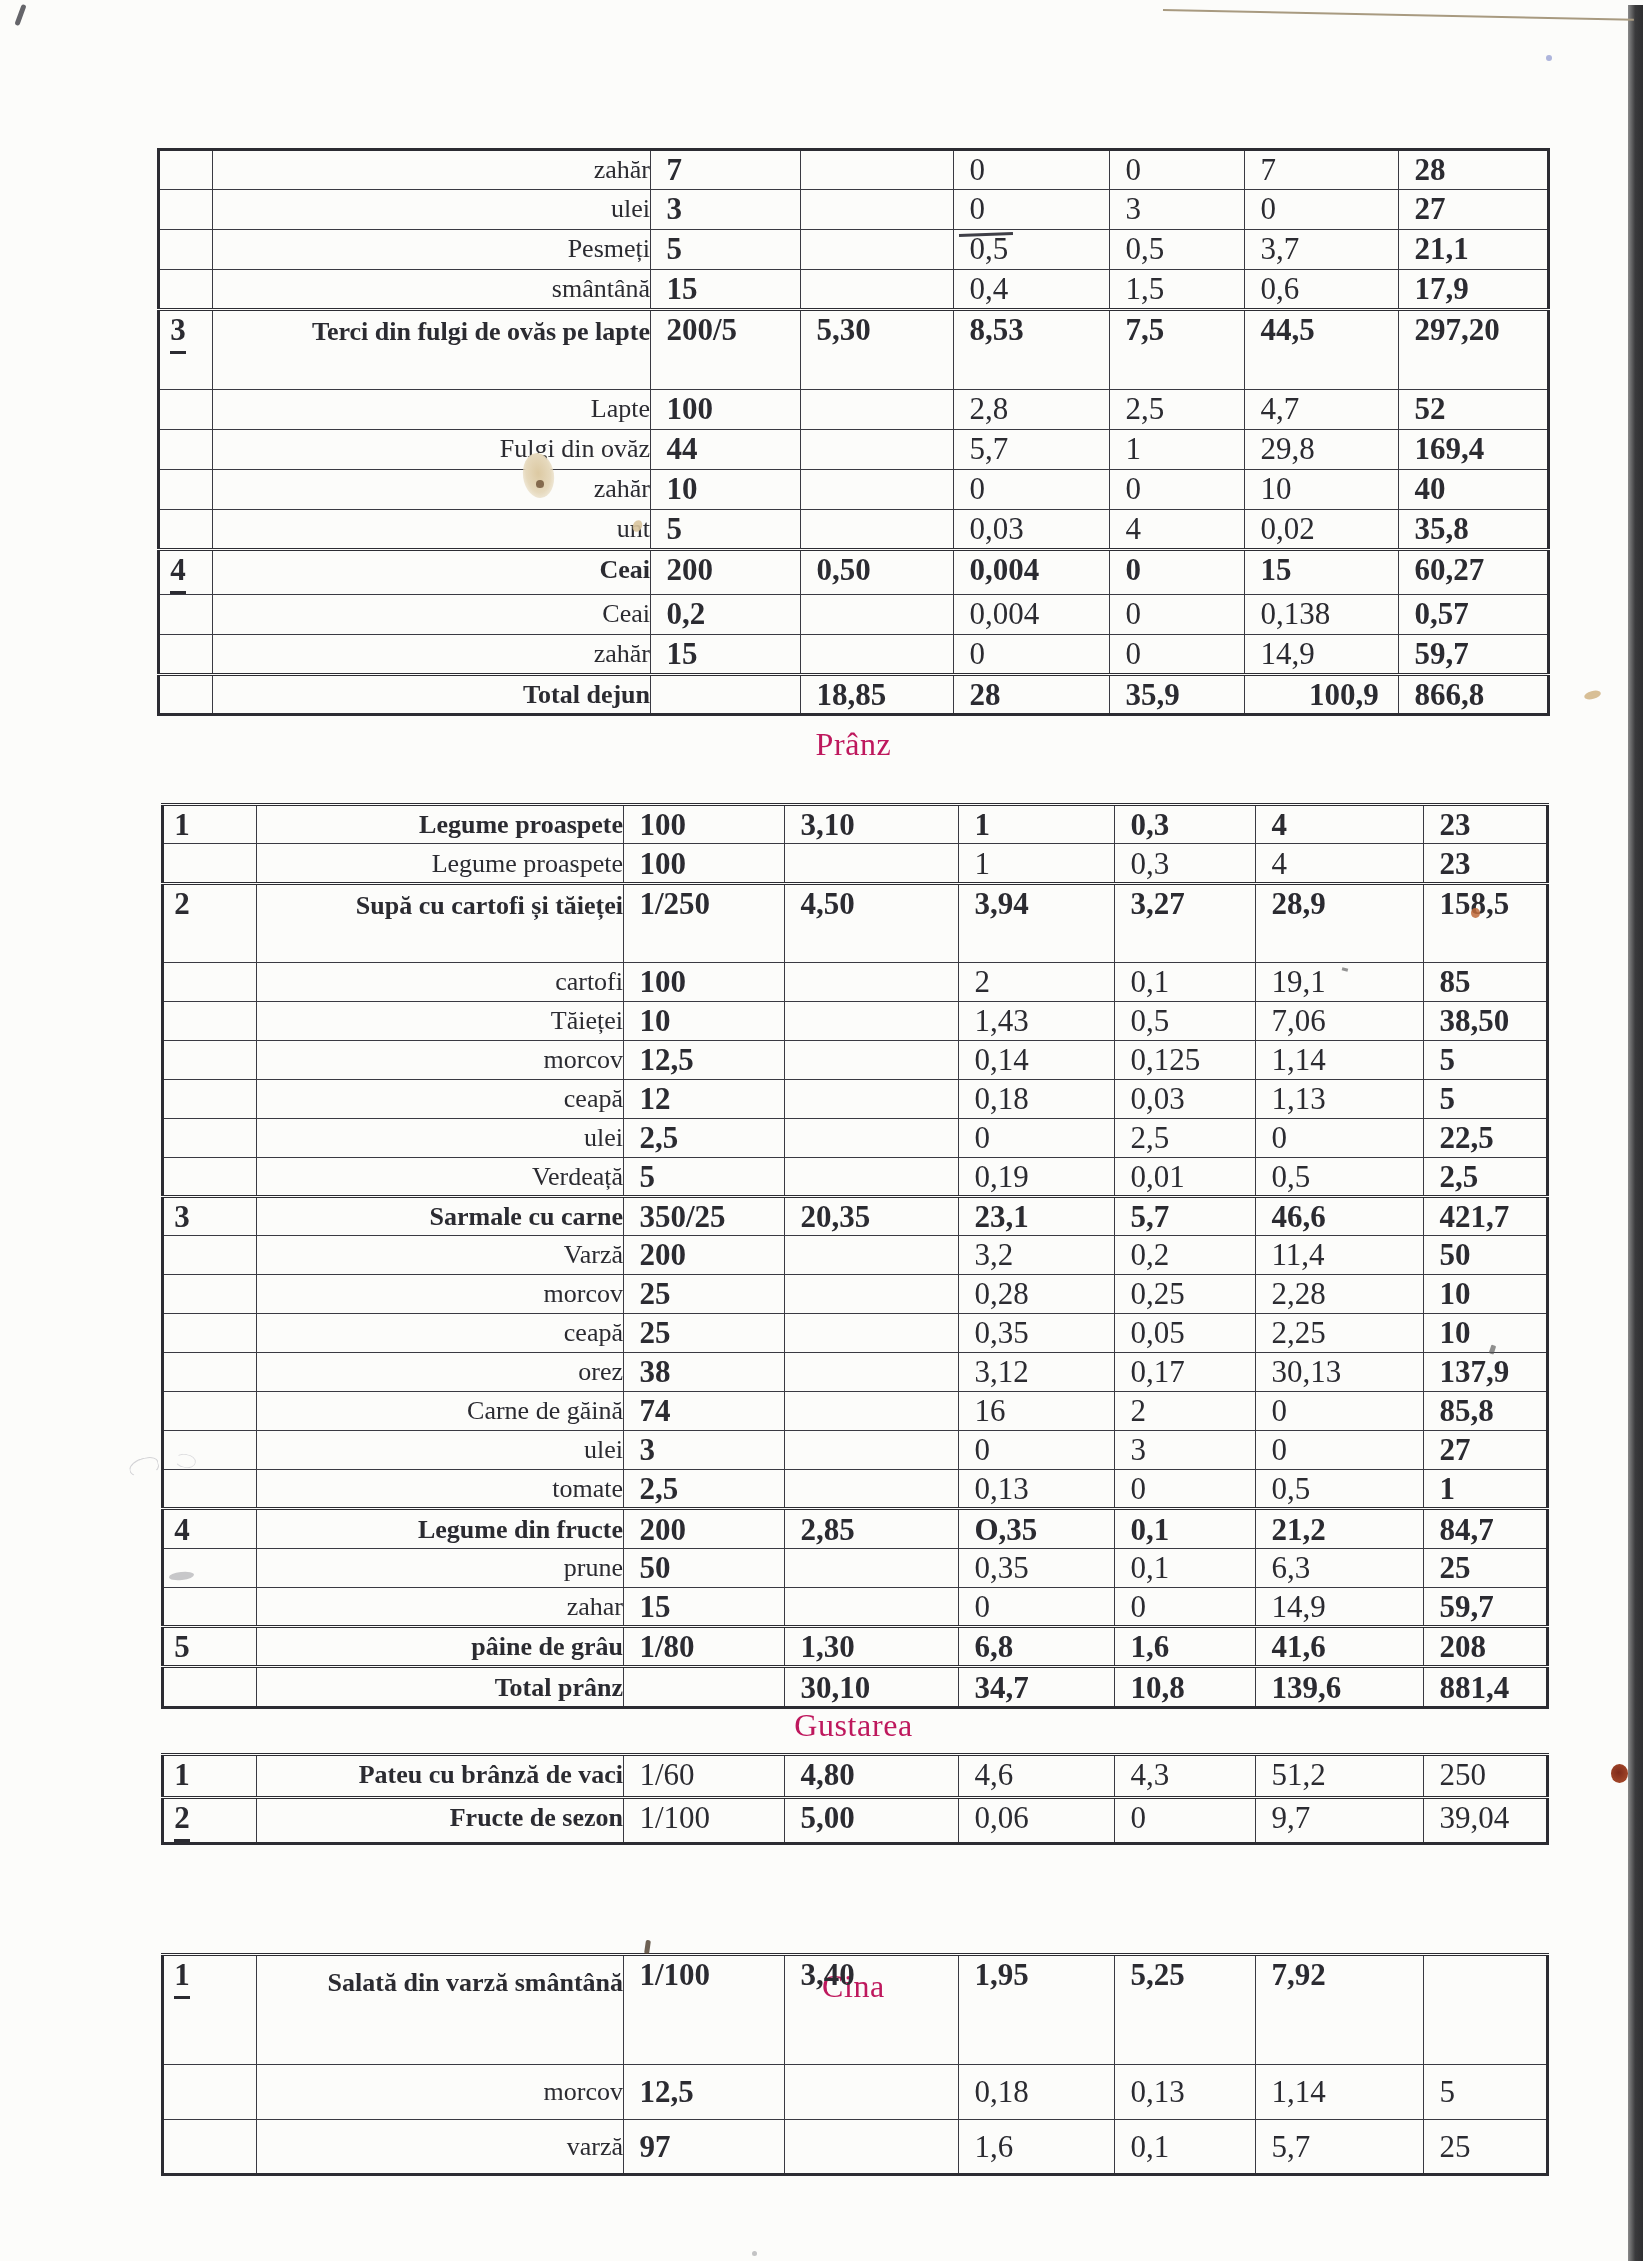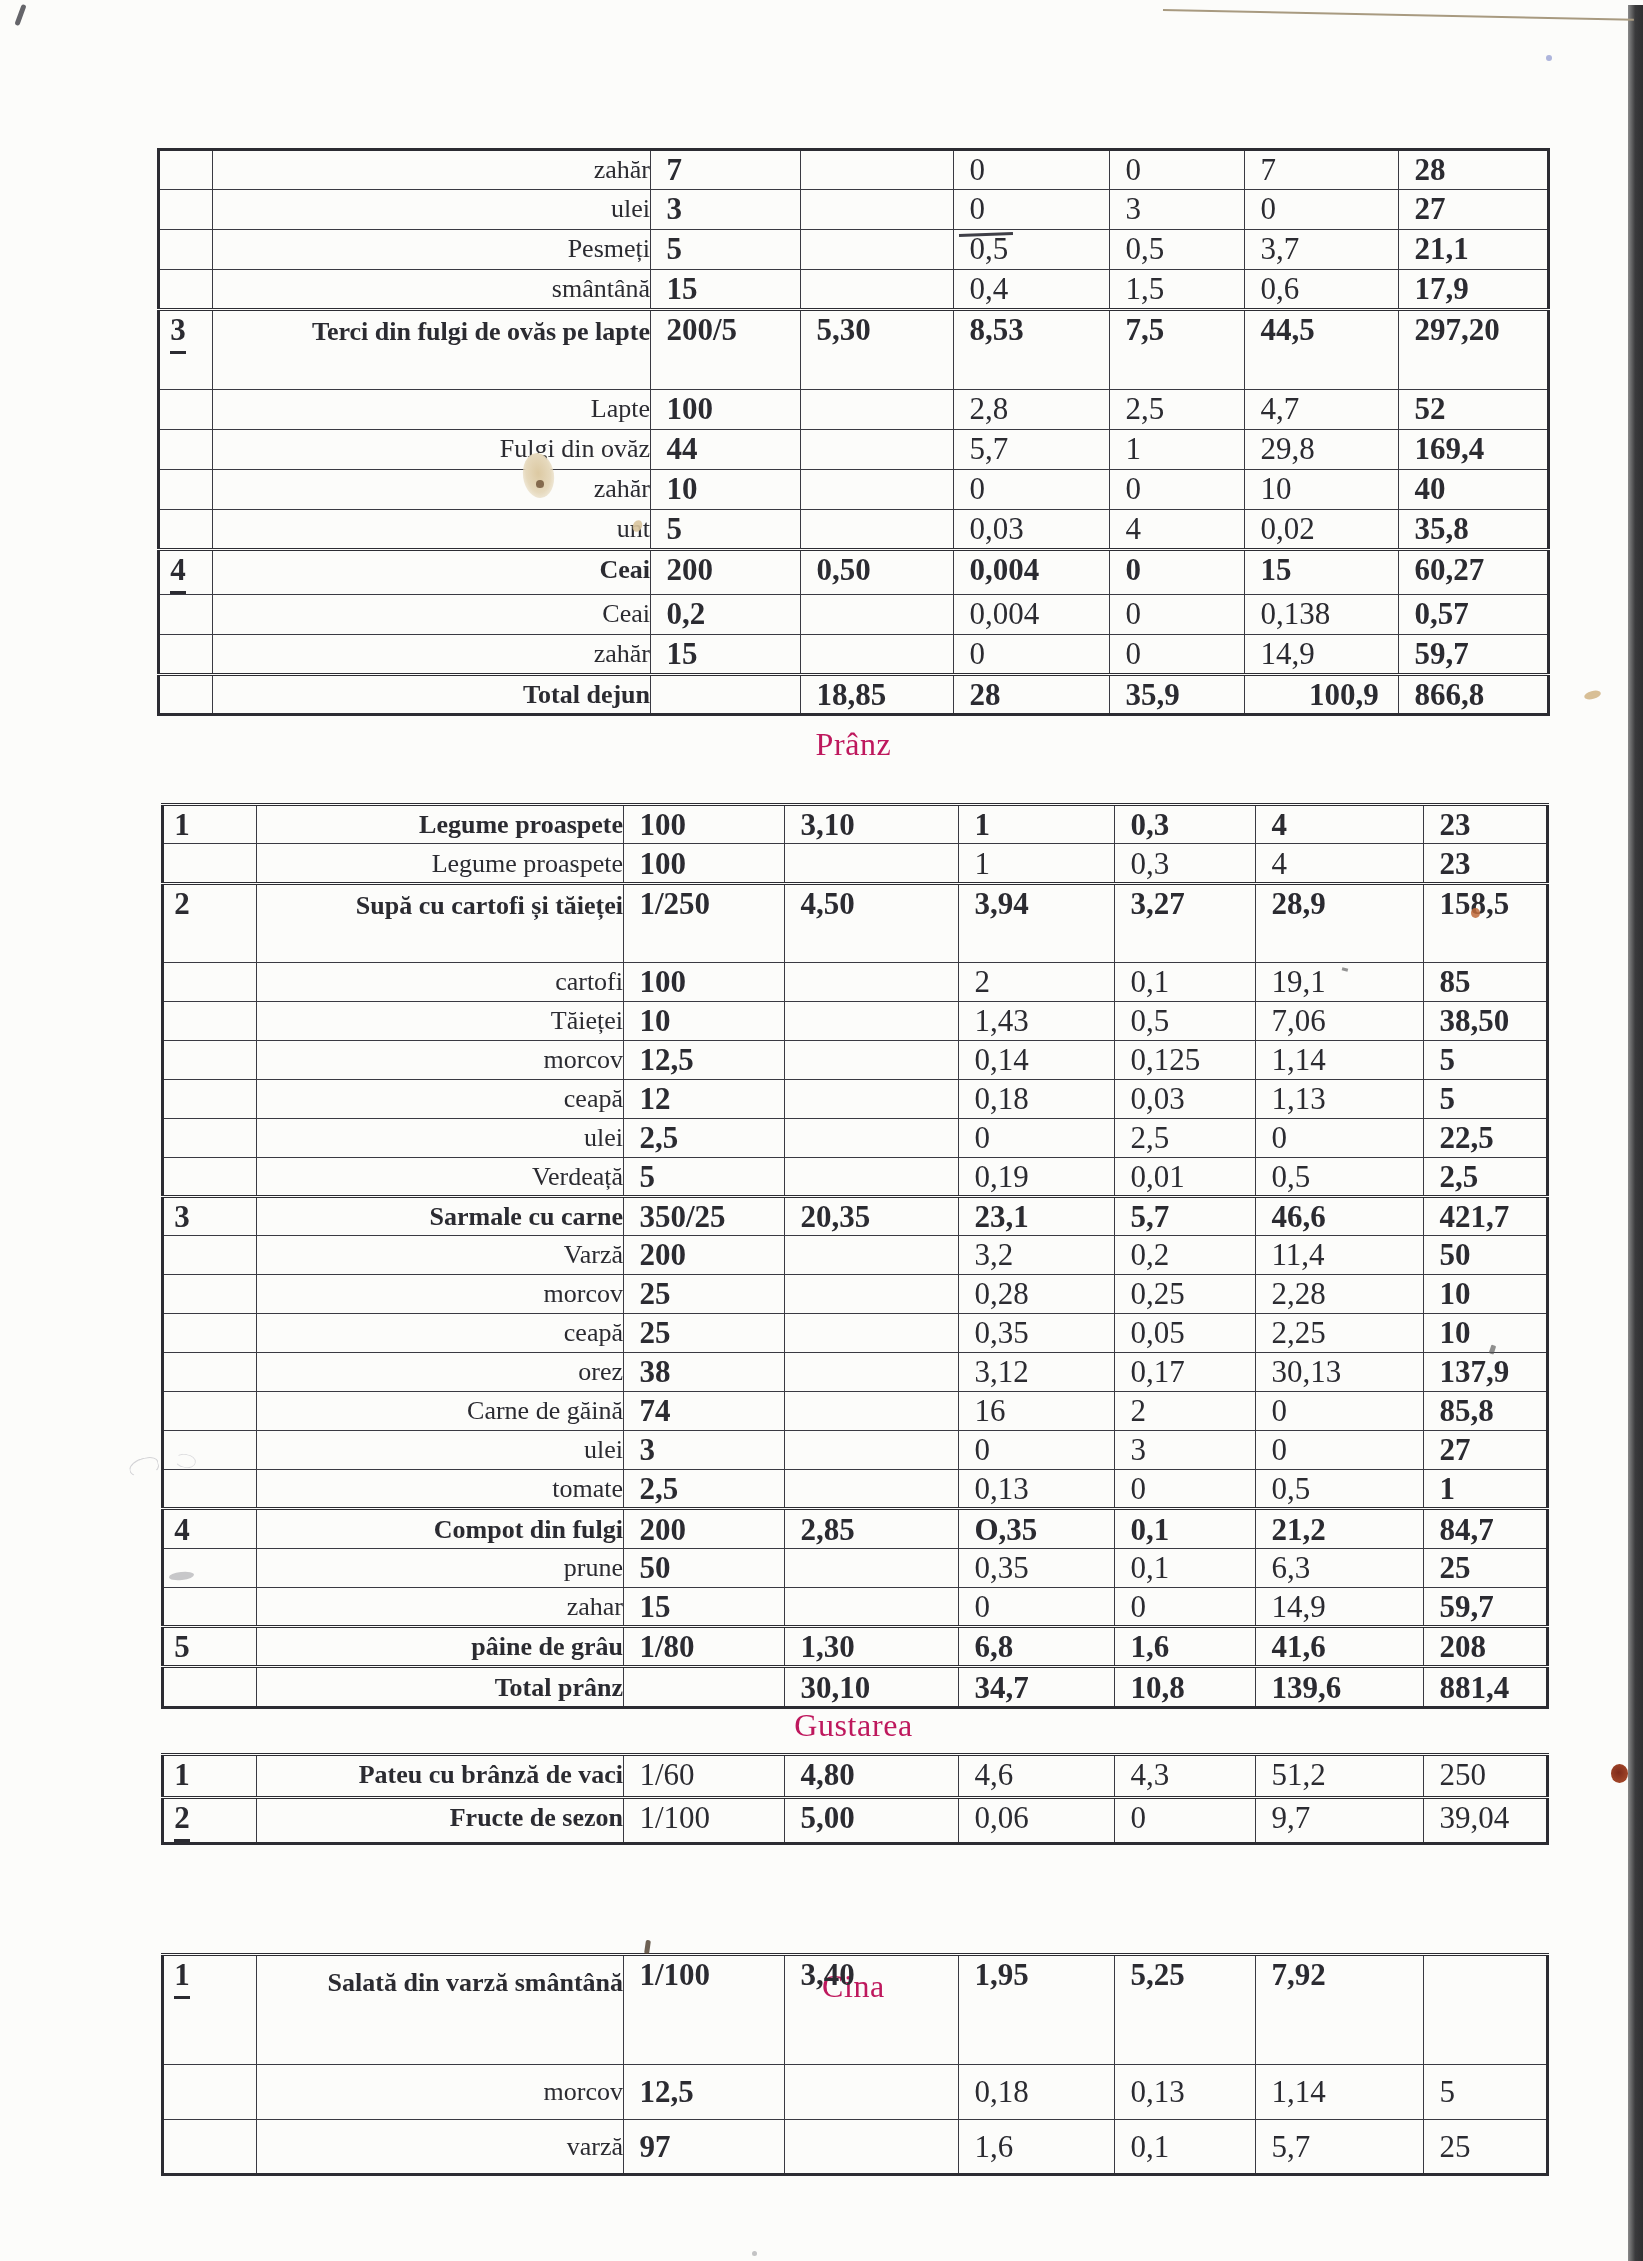--- a/index.html
+++ b/index.html
@@ -395,21 +395,21 @@
           <td class="cell cell-name"><span>tomate</span></td>
           <td class="cell cell-qty"><span>2,5</span></td>
           <td class="cell cell-price"><span></span></td>
           <td class="cell cell-protein"><span>0,13</span></td>
           <td class="cell cell-fat"><span>0</span></td>
           <td class="cell cell-carbs"><span>0,5</span></td>
           <td class="cell cell-kcal"><span>1</span></td>
         </tr>
         <tr class="row-dish">
           <td class="cell cell-num"><span>4</span></td>
-          <td class="cell cell-name"><span>Compot din fulgi</span></td>
+          <td class="cell cell-name"><span>Legume din fructe</span></td>
           <td class="cell cell-qty"><span>200</span></td>
           <td class="cell cell-price"><span>2,85</span></td>
           <td class="cell cell-protein"><span>O,35</span></td>
           <td class="cell cell-fat"><span>0,1</span></td>
           <td class="cell cell-carbs"><span>21,2</span></td>
           <td class="cell cell-kcal"><span>84,7</span></td>
         </tr>
         <tr class="row-ingredient">
           <td class="cell cell-num"><span></span></td>
           <td class="cell cell-name"><span>prune</span></td>

